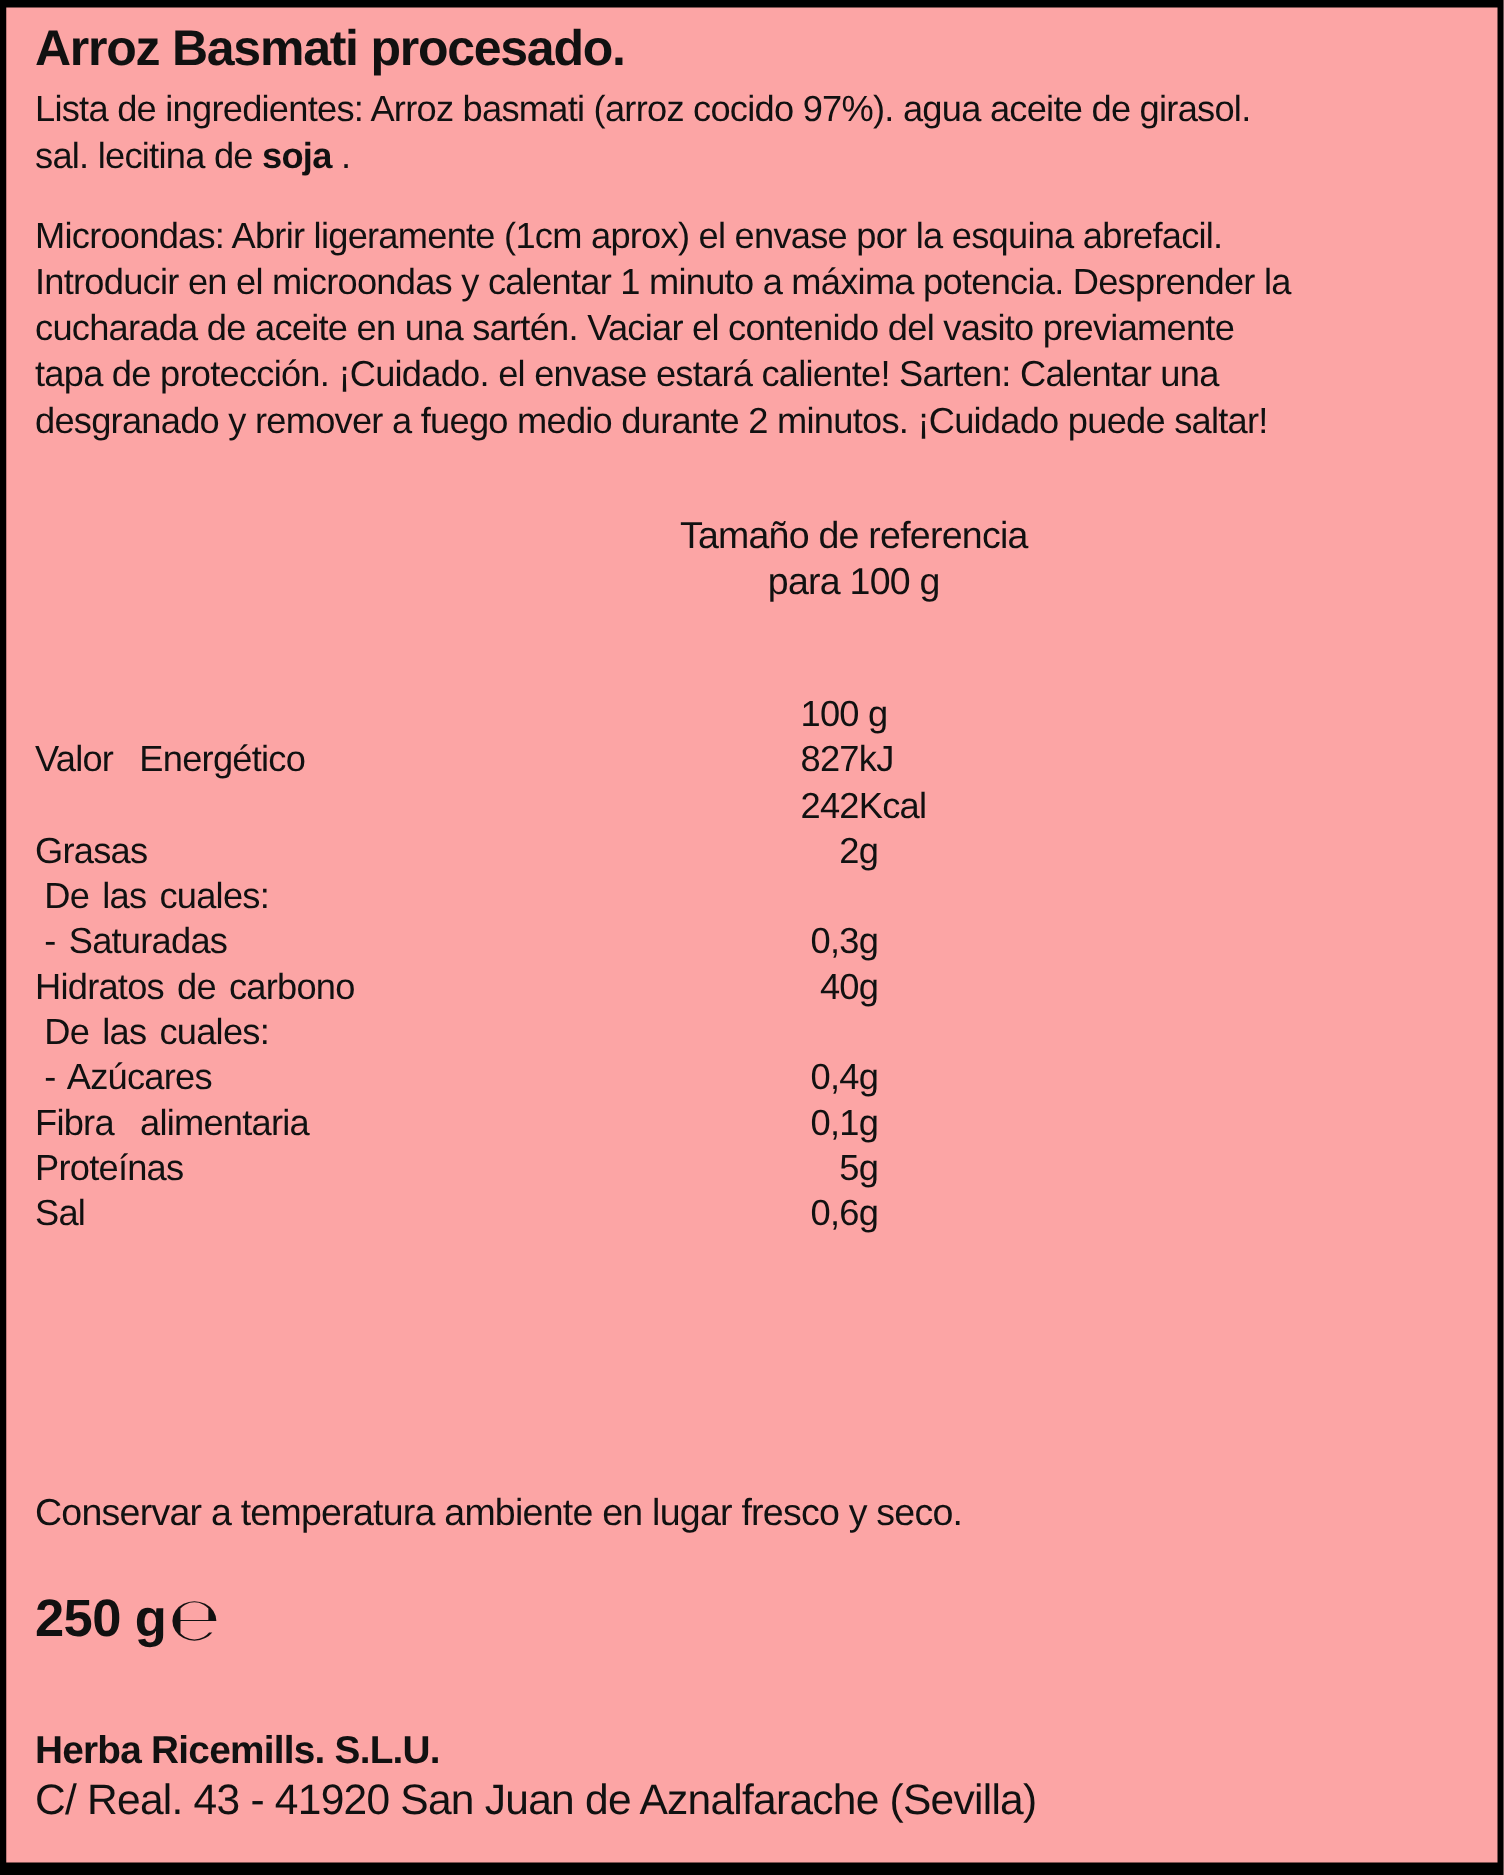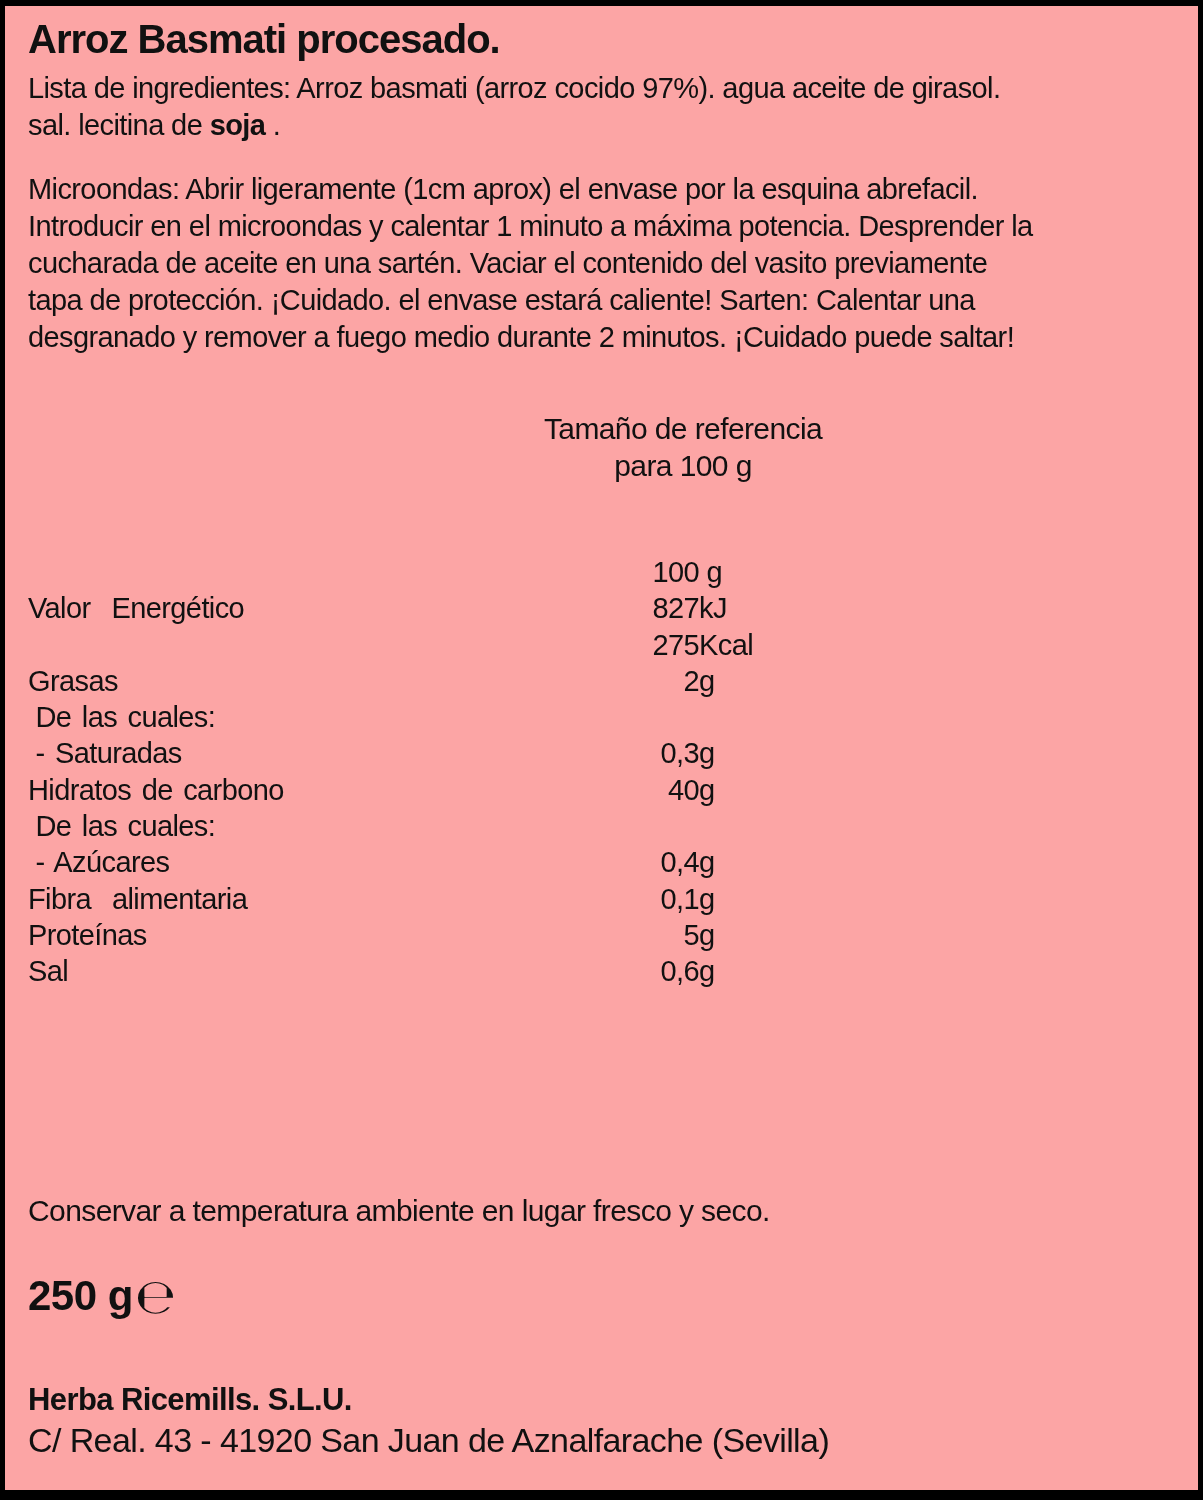--- a/index.html
+++ b/index.html
@@ -35,21 +35,21 @@
   .refblock{
     margin-top:54px;margin-left:475px;width:360px;
     text-align:center;font-size:30px;line-height:37px;letter-spacing:-0.6px;
   }
   .ntable{margin-top:70px;}
   .nrow{
     position:relative;height:36.3px;line-height:36.3px;
     font-size:29px;letter-spacing:-0.6px;
   }
   .nrow .nlabel{white-space:pre;word-spacing:3px;}
-  .nval{position:absolute;left:552px;top:0;white-space:pre;}
+  .nval{position:absolute;left:540px;top:0;white-space:pre;}
   .nval .num{display:inline-block;width:119px;text-align:right;white-space:pre;}
   .nval .unit{white-space:pre;}
   .storage{
     margin-top:202px;font-size:30px;line-height:37px;letter-spacing:-0.6px;white-space:pre;
   }
   .netweight{margin-top:40px;height:48px;line-height:48px;}
   .netweight .qty{font-size:42px;font-weight:bold;letter-spacing:-0.5px;}
   .netweight .emark{
     font-family:"DejaVu Sans",sans-serif;
     font-size:48px;font-weight:normal;
@@ -92,21 +92,21 @@
       <div class="nrow">
         <span class="nlabel"></span>
         <span class="nval"><span class="num">100</span><span class="unit"> g</span></span>
       </div>
       <div class="nrow">
         <span class="nlabel">Valor  Energético</span>
         <span class="nval"><span class="num">827</span><span class="unit">kJ</span></span>
       </div>
       <div class="nrow">
         <span class="nlabel"></span>
-        <span class="nval"><span class="num">275</span><span class="unit">Kcal</span></span>
+        <span class="nval"><span class="num">242</span><span class="unit">Kcal</span></span>
       </div>
       <div class="nrow">
         <span class="nlabel">Grasas</span>
         <span class="nval"><span class="num">2</span><span class="unit">g</span></span>
       </div>
       <div class="nrow">
         <span class="nlabel"> De las cuales:</span>
         <span class="nval"><span class="num"></span><span class="unit"></span></span>
       </div>
       <div class="nrow">

